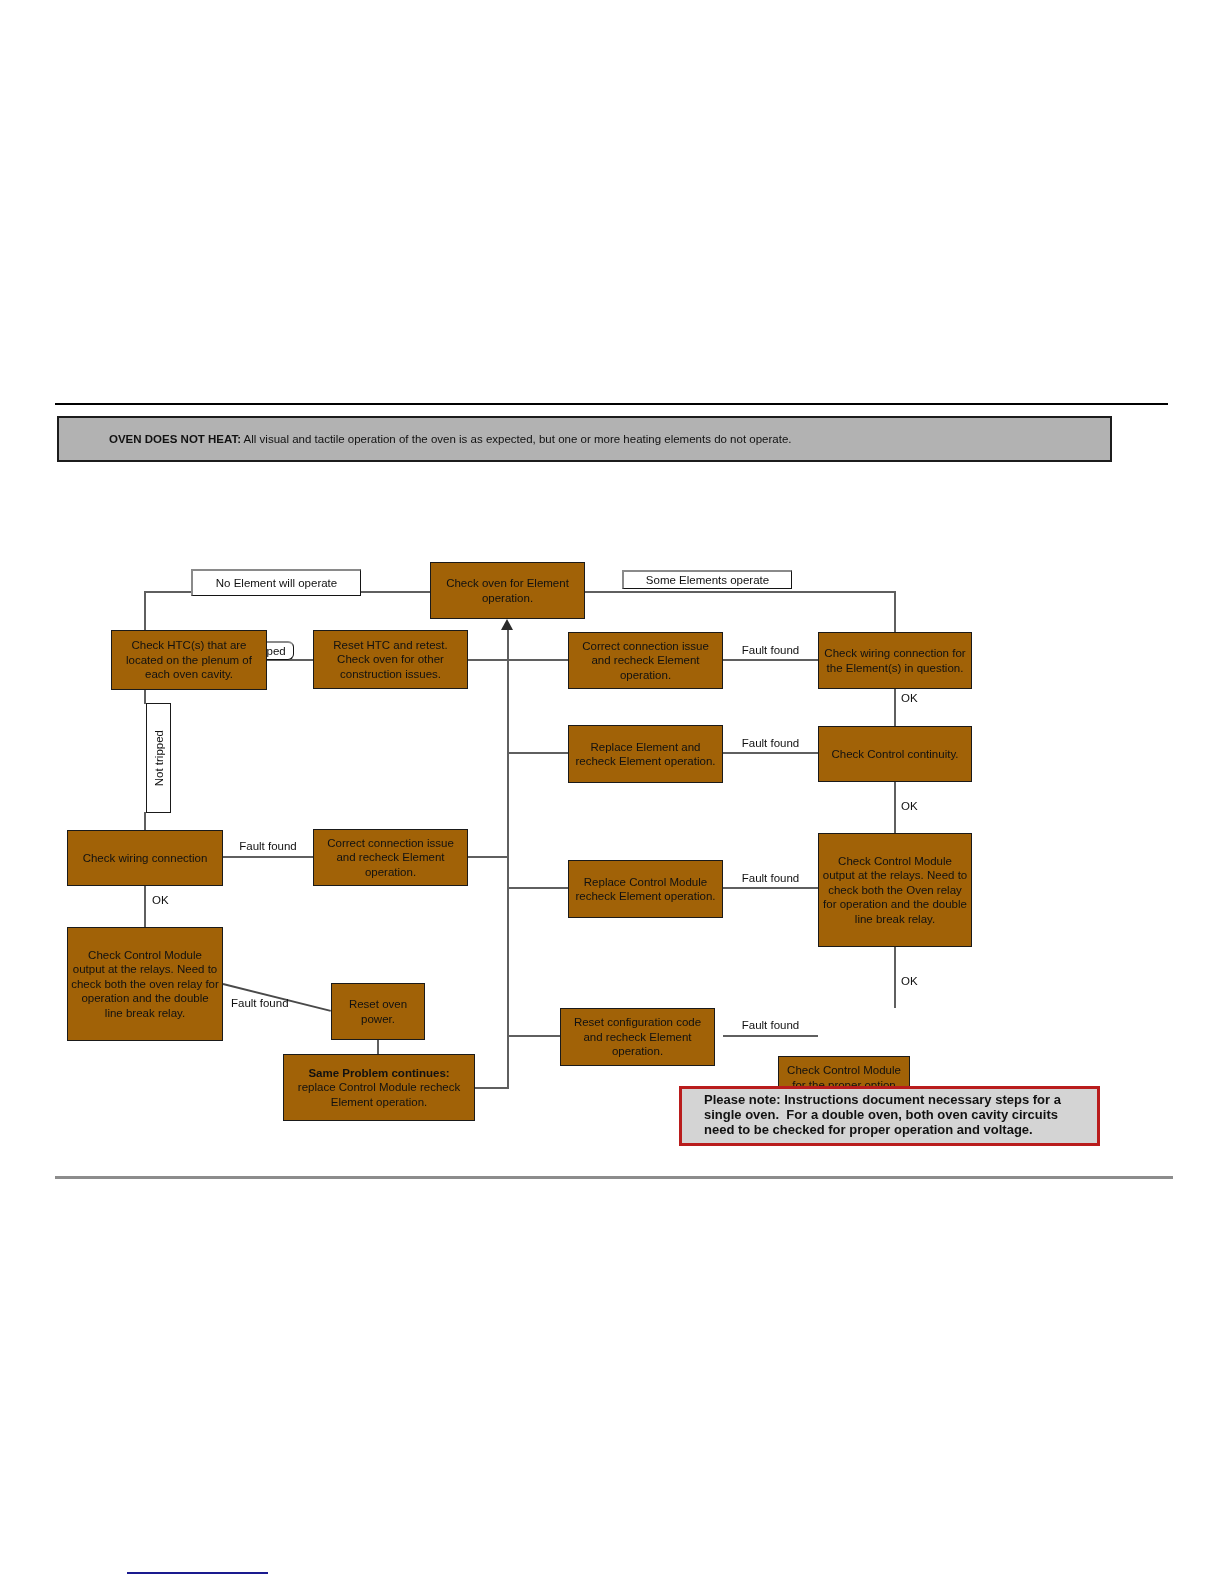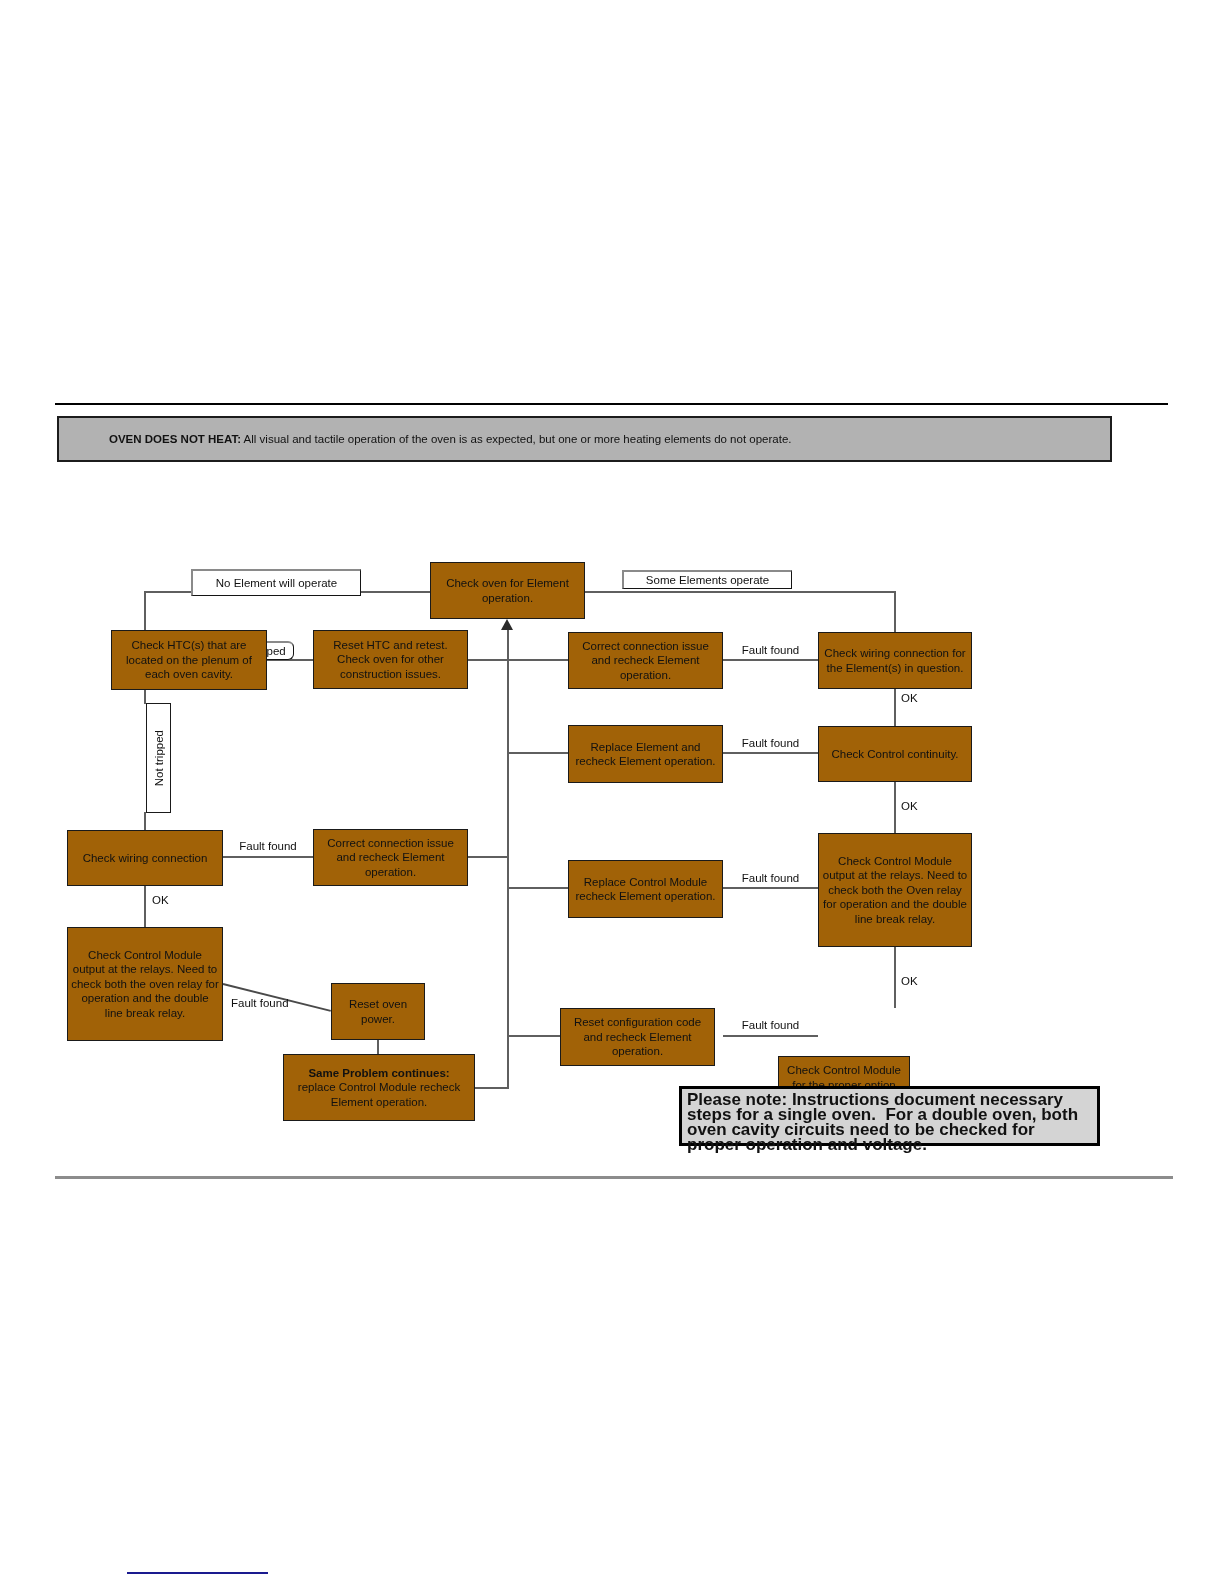--- a/index.html
+++ b/index.html
@@ -46,22 +46,22 @@
   .vline { position:absolute; width:2px; background:#5f5f5f; }
   .diag  { position:absolute; height:2px; background:#4a4a4a; transform-origin:0 50%; }
   .arrow-up {
     position:absolute; width:0; height:0;
     border-left:6px solid transparent; border-right:6px solid transparent;
     border-bottom:11px solid #2b2b2b;
   }
 
   .note-box {
     position:absolute; left:679px; top:1086px; width:421px; height:60px;
-    background:#d4d4d4; border:3px solid #000000; box-sizing:border-box;
-    font-size:17px; font-weight:bold; line-height:15px; padding:3px 5px;
+    background:#d4d4d4; border:3px solid #b91c1c; box-sizing:border-box;
+    font-size:13px; font-weight:bold; line-height:15px; padding:3px 22px;
   }
   .note-box .txt { white-space:pre-wrap; }
   .bold { font-weight:bold; }
 </style>
 </head>
 <body>
 
 <div class="page">
 
   <div class="rule rule-top"></div>

